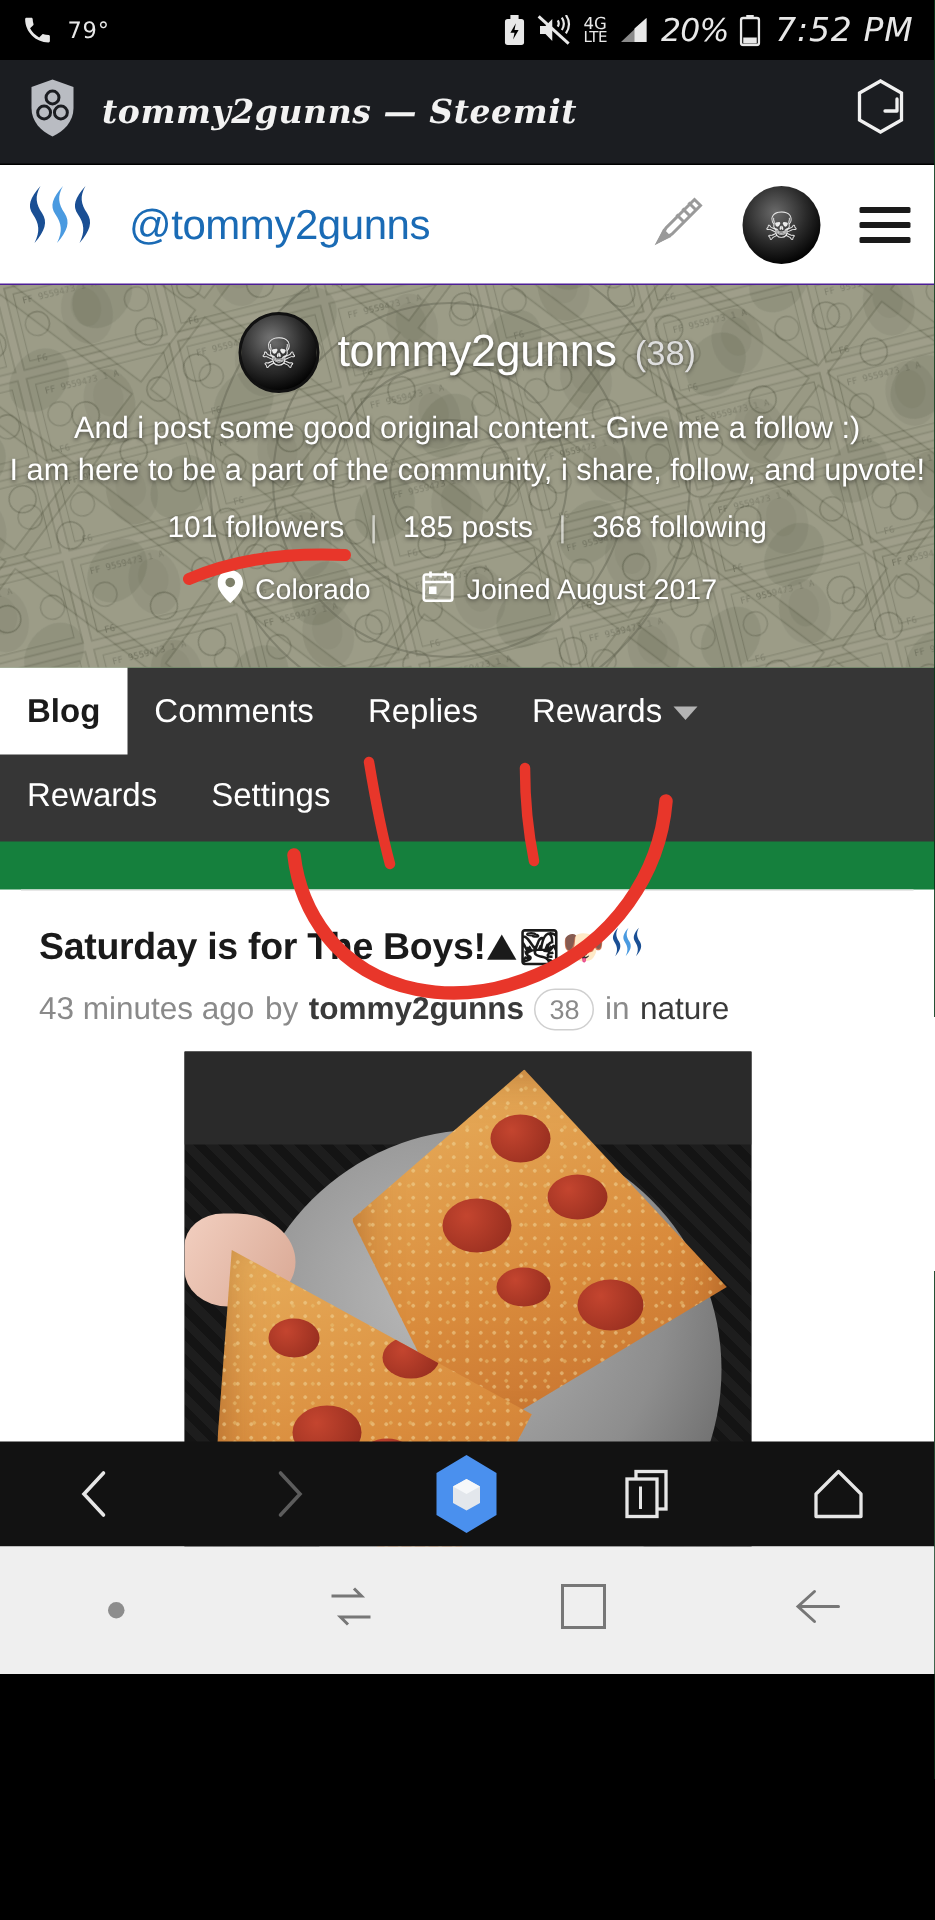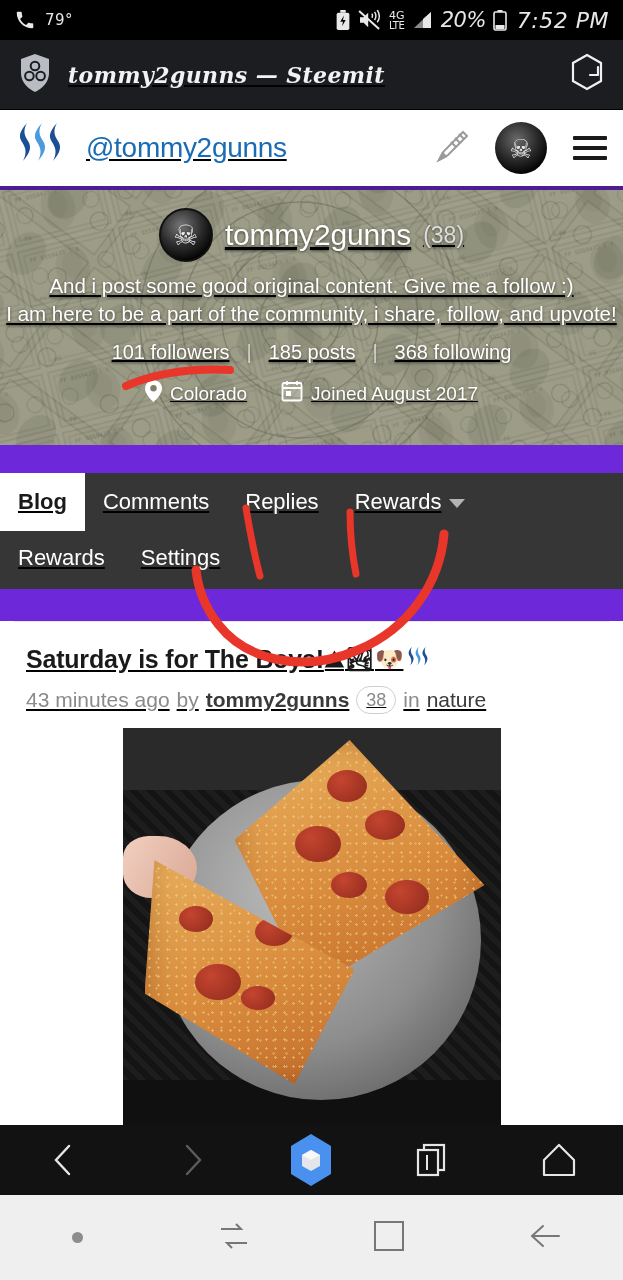--- a/index.html
+++ b/index.html
@@ -2,21 +2,21 @@
 <html><head>
 <meta charset="utf-8">
 <style>
   * { box-sizing: border-box; margin: 0; padding: 0; }
   html, body {
     width: 623px; height: 1280px;
     background: #000;
     font-family: "Liberation Sans", sans-serif;
     overflow: hidden;
   }
-  .screen { position: relative; width: 623px; height: 1280px; background: #6d28d9; overflow: hidden; text-decoration: underline; }
+  .screen { position: relative; width: 623px; height: 1116px; background: #15803d; overflow: hidden; }
 
   
   .statusbar {
     height: 40px; background: #000; color: #e8e8e8;
     display: flex; align-items: center; padding: 0 14px;
     font-size: 19px; font-family: "DejaVu Sans", sans-serif;
   }
   .sb-left { display: flex; align-items: center; gap: 9px; }
   .sb-right { margin-left: auto; display: flex; align-items: center; gap: 7px; }
   .sb-temp { font-size: 15px; letter-spacing: .5px; }
@@ -36,21 +36,21 @@
   .bb-title {
     color: #f2f2f2; font-size: 22px; margin-left: 16px;
     font-family: "DejaVu Serif", serif; font-style: italic; font-weight: bold;
     letter-spacing: .4px; white-space: nowrap; overflow: hidden;
   }
   .bb-reload { margin-left: auto; }
 
   
   .siteheader {
     height: 80px; background: #fff; display: flex; align-items: center;
-    padding: 0 16px 0 14px; border-bottom: 4px solid #4c1d95;
+    padding: 0 16px 0 14px; border-bottom: 1px solid #4c1d95;
   }
   .sh-user {
     color: #1a6bb5; font-size: 28px; margin-left: 16px; letter-spacing: -.3px;
   }
   .sh-actions { margin-left: auto; display: flex; align-items: center; gap: 26px; }
   .avatar-hdr {
     width: 52px; height: 52px; border-radius: 50%;
     background: radial-gradient(circle at 42% 34%, #6a6a6a 0%, #2a2a2a 45%, #000 78%);
     position: relative; overflow: hidden; flex: none;
   }
@@ -83,21 +83,21 @@
   .avatar-big .skull { font-size: 28px; }
   .pname { font-size: 30px; font-weight: 400; letter-spacing: -.2px; }
   .prep { font-size: 23px; color: #dedede; }
   .bio { text-align: center; font-size: 20.5px; line-height: 1.35; margin-top: 10px; padding: 0 6px; }
   .stats { margin-top: 14px; font-size: 20px; display: flex; align-items: center; gap: 4px; }
   .stats .sep { margin: 0 13px; opacity: .6; }
   .meta { margin-top: 16px; display: flex; align-items: center; gap: 34px; font-size: 19px; }
   .meta span.m { display: inline-flex; align-items: center; gap: 8px; }
 
   
-  .tabs { background: #363636; padding: 0; margin-top: 28px; }
+  .tabs { background: #363636; padding: 0; }
   .tabrow { display: flex; align-items: stretch; }
   .tab {
     color: #fff; font-size: 22px; padding: 16px 18px;
     display: flex; align-items: center; gap: 8px; white-space: nowrap;
   }
   .tab.active { background: #fff; color: #1a1a1a; font-weight: 600; }
   .caret {
     width: 0; height: 0; border-left: 8px solid transparent; border-right: 8px solid transparent;
     border-top: 9px solid #b3b3b3; margin-top: 2px;
   }

